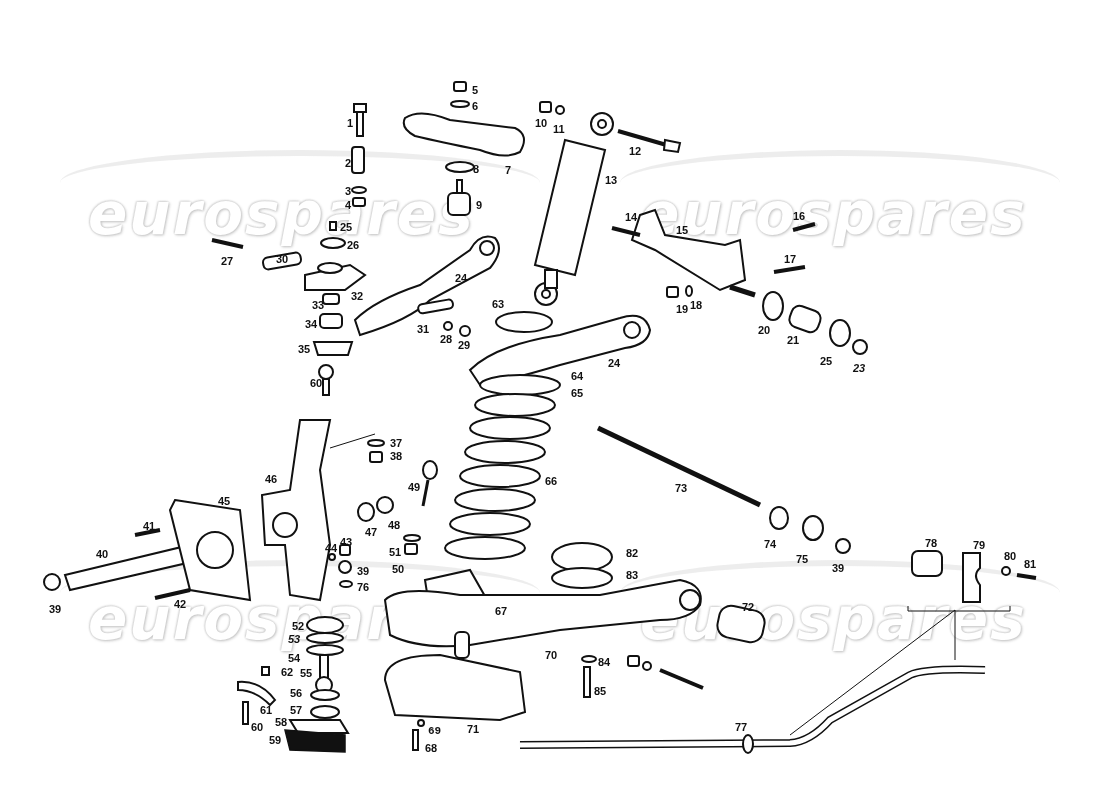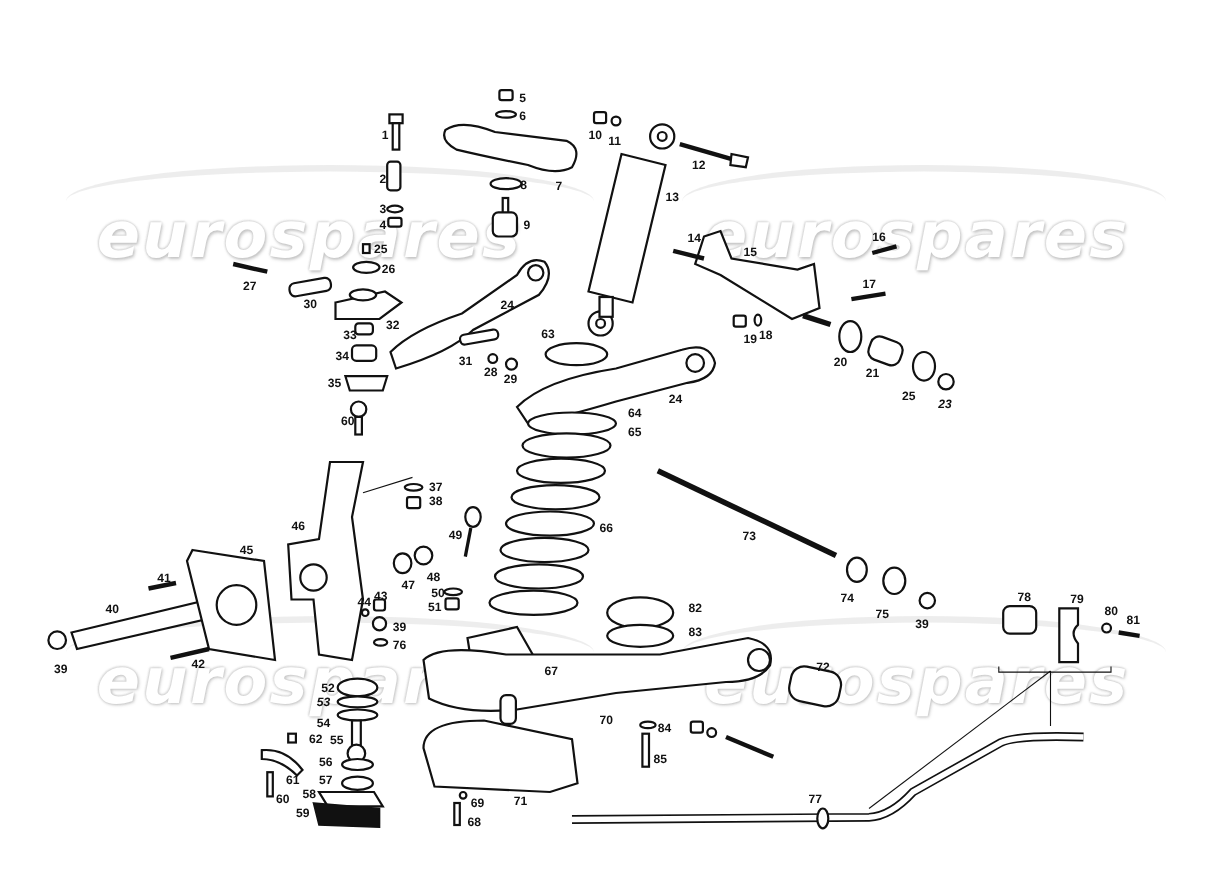--- a/index.html
+++ b/index.html
@@ -218,21 +218,21 @@
       <div class="lbl" style="left: 787px; top: 335px;">21</div>
       <div class="lbl" style="left: 820px; top: 356px;">25</div>
       <div class="lbl" style="left: 853px; top: 363px; font-style: italic;">23</div>
       <div class="lbl" style="left: 455px; top: 273px;">24</div>
       <div class="lbl" style="left: 608px; top: 358px;">24</div>
       <div class="lbl" style="left: 340px; top: 222px;">25</div>
       <div class="lbl" style="left: 347px; top: 240px;">26</div>
       <div class="lbl" style="left: 221px; top: 256px;">27</div>
       <div class="lbl" style="left: 440px; top: 334px;">28</div>
       <div class="lbl" style="left: 458px; top: 340px;">29</div>
-      <div class="lbl" style="left: 276px; top: 272px;">30</div>
+      <div class="lbl" style="left: 276px; top: 254px;">30</div>
       <div class="lbl" style="left: 417px; top: 324px;">31</div>
       <div class="lbl" style="left: 351px; top: 291px;">32</div>
       <div class="lbl" style="left: 312px; top: 300px;">33</div>
       <div class="lbl" style="left: 305px; top: 319px;">34</div>
       <div class="lbl" style="left: 298px; top: 344px;">35</div>
       <div class="lbl" style="left: 310px; top: 378px;">60</div>
       <div class="lbl" style="left: 390px; top: 438px;">37</div>
       <div class="lbl" style="left: 390px; top: 451px;">38</div>
       <div class="lbl" style="left: 49px; top: 604px;">39</div>
       <div class="lbl" style="left: 357px; top: 566px;">39</div>
@@ -240,40 +240,40 @@
       <div class="lbl" style="left: 96px; top: 549px;">40</div>
       <div class="lbl" style="left: 143px; top: 521px;">41</div>
       <div class="lbl" style="left: 174px; top: 599px;">42</div>
       <div class="lbl" style="left: 340px; top: 537px;">43</div>
       <div class="lbl" style="left: 325px; top: 543px;">44</div>
       <div class="lbl" style="left: 218px; top: 496px;">45</div>
       <div class="lbl" style="left: 265px; top: 474px;">46</div>
       <div class="lbl" style="left: 365px; top: 527px;">47</div>
       <div class="lbl" style="left: 388px; top: 520px;">48</div>
       <div class="lbl" style="left: 408px; top: 482px;">49</div>
-      <div class="lbl" style="left: 392px; top: 535px;">50</div>
+      <div class="lbl" style="left: 392px; top: 564px;">50</div>
       <div class="lbl" style="left: 389px; top: 547px;">51</div>
       <div class="lbl" style="left: 292px; top: 621px;">52</div>
       <div class="lbl" style="left: 288px; top: 634px; font-style: italic;">53</div>
       <div class="lbl" style="left: 288px; top: 653px;">54</div>
       <div class="lbl" style="left: 300px; top: 668px;">55</div>
       <div class="lbl" style="left: 290px; top: 688px;">56</div>
       <div class="lbl" style="left: 290px; top: 705px;">57</div>
       <div class="lbl" style="left: 275px; top: 717px;">58</div>
       <div class="lbl" style="left: 269px; top: 735px;">59</div>
       <div class="lbl" style="left: 251px; top: 722px;">60</div>
       <div class="lbl" style="left: 260px; top: 705px;">61</div>
       <div class="lbl" style="left: 281px; top: 667px;">62</div>
       <div class="lbl" style="left: 492px; top: 299px;">63</div>
       <div class="lbl" style="left: 571px; top: 371px;">64</div>
       <div class="lbl" style="left: 571px; top: 388px;">65</div>
       <div class="lbl" style="left: 545px; top: 476px;">66</div>
       <div class="lbl" style="left: 495px; top: 606px;">67</div>
       <div class="lbl" style="left: 425px; top: 743px;">68</div>
-      <div class="lbl" style="left: 428px; top: 726px;">69</div>
+      <div class="lbl" style="left: 428px; top: 726px; font-family: Liberation Mono, monospace;">69</div>
       <div class="lbl" style="left: 545px; top: 650px;">70</div>
       <div class="lbl" style="left: 467px; top: 724px;">71</div>
       <div class="lbl" style="left: 742px; top: 602px; text-align: right;">72</div>
       <div class="lbl" style="left: 675px; top: 483px;">73</div>
       <div class="lbl" style="left: 764px; top: 539px;">74</div>
       <div class="lbl" style="left: 796px; top: 554px;">75</div>
       <div class="lbl" style="left: 357px; top: 582px;">76</div>
       <div class="lbl" style="left: 735px; top: 722px;">77</div>
       <div class="lbl" style="left: 925px; top: 538px;">78</div>
       <div class="lbl" style="left: 973px; top: 540px;">79</div>

